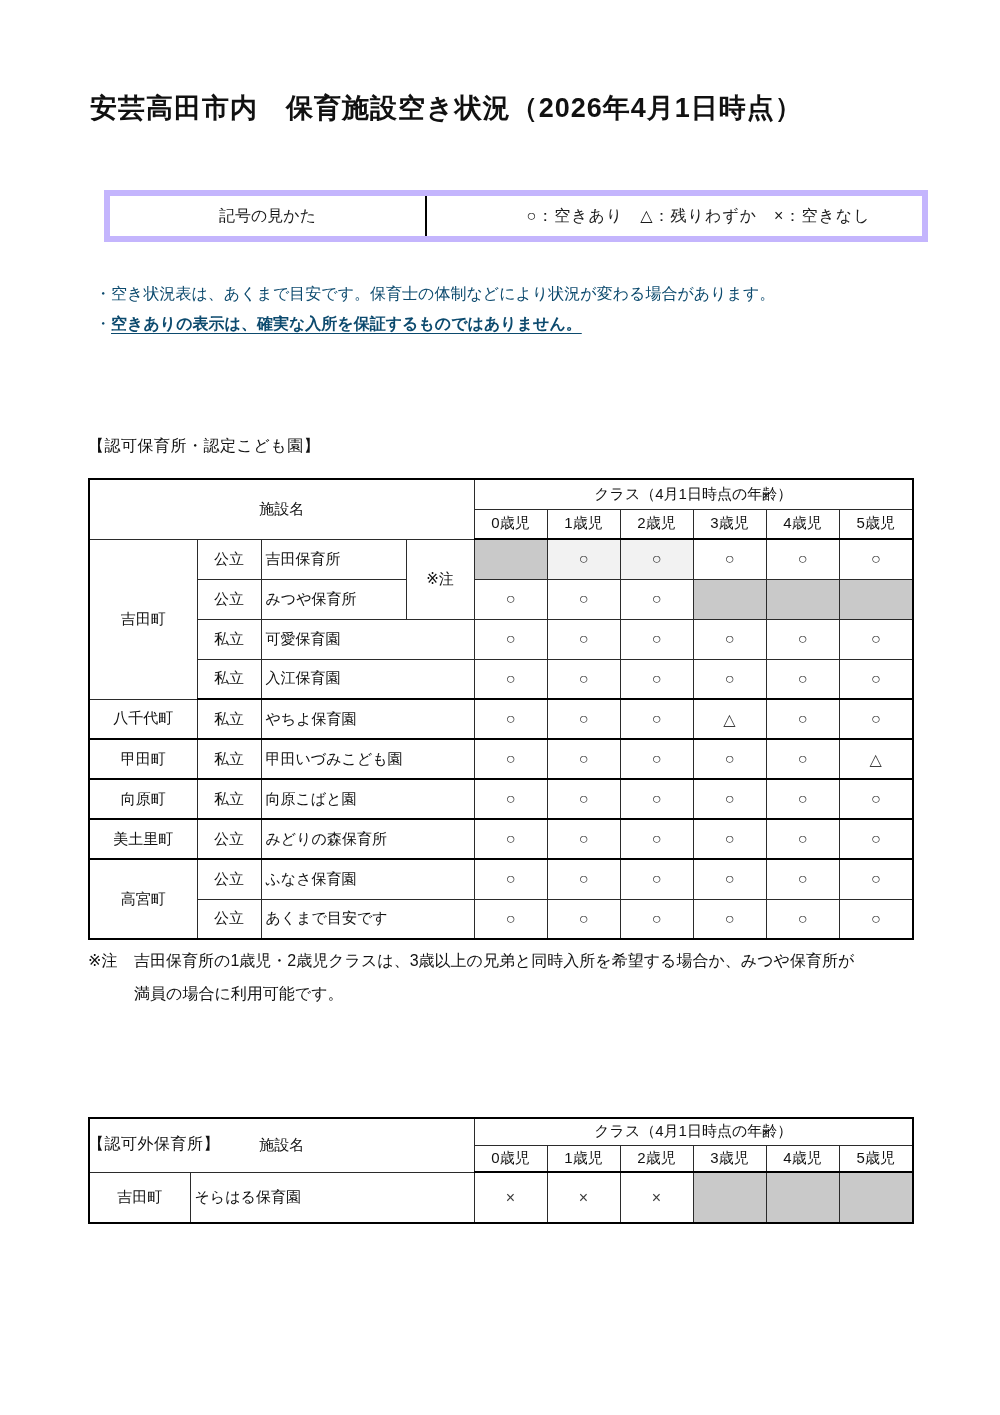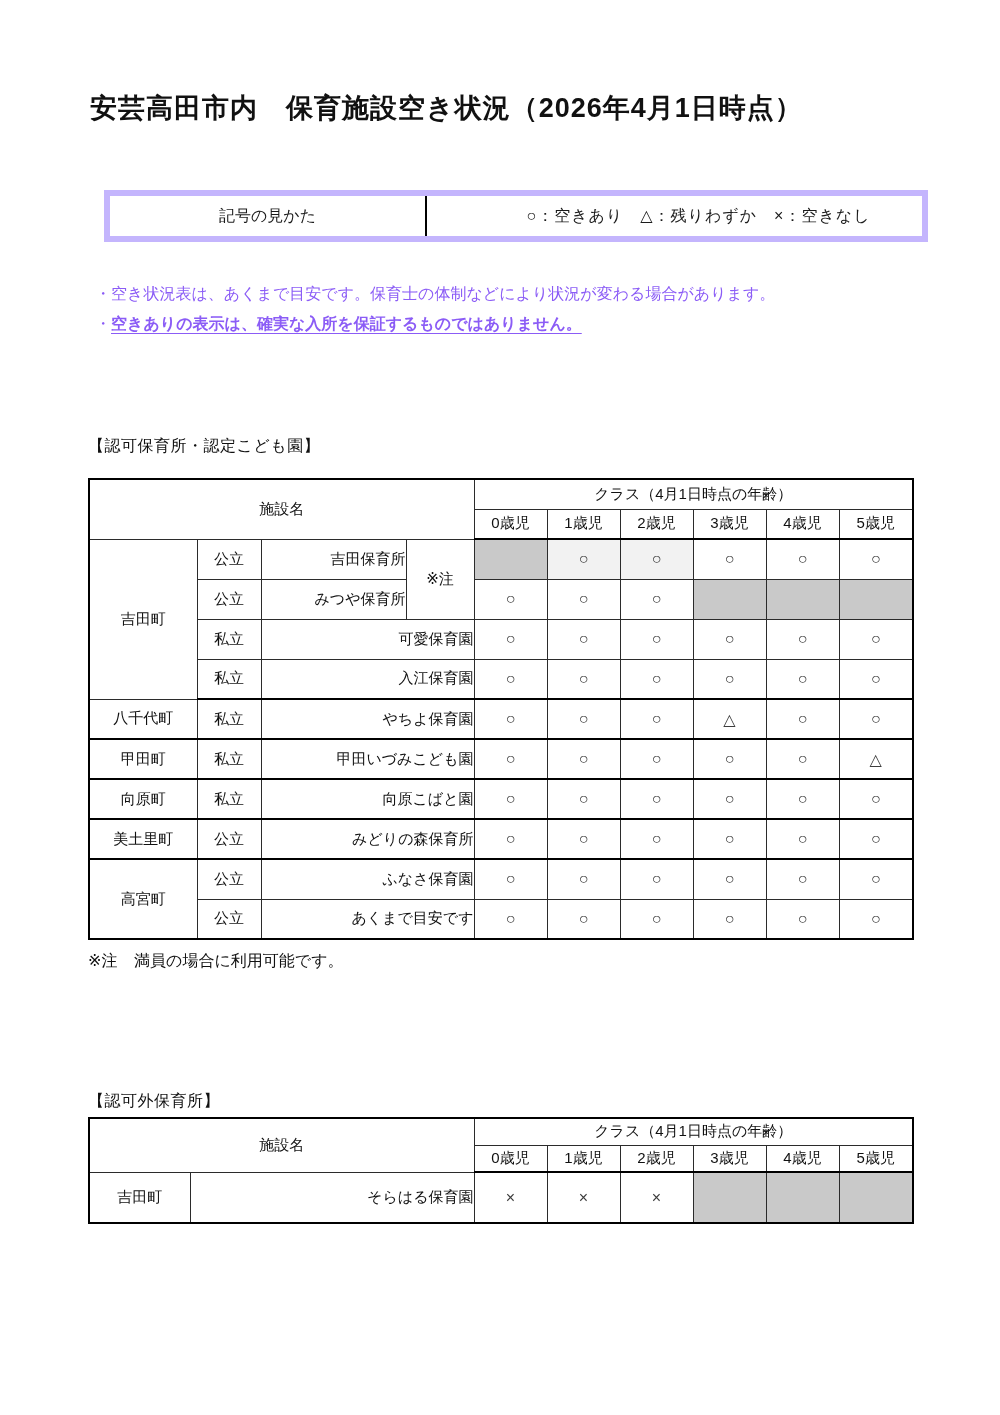--- a/index.html
+++ b/index.html
@@ -24,47 +24,47 @@
   }
   .legend .cell{
     display:flex;align-items:center;justify-content:center;
     font-size:16px;box-sizing:border-box;
   }
   .legend .cell.label{width:317px;border-right:2px solid #000;}
   .legend .cell.symbols{flex:1;letter-spacing:1px;padding-left:48px;}
   
   .notes{
     position:absolute;left:95px;top:279px;width:860px;
-    font-size:16px;line-height:30px;color:#8b5cf6;
+    font-size:16px;line-height:30px;color:#0c4a6e;
   }
   .notes .indent{padding-left:10px;}
   .notes .strong{font-weight:bold;text-decoration:underline;text-underline-offset:4px;}
   
   .section-heading{
     position:absolute;left:88px;
     font-size:16px;color:#111;letter-spacing:0.5px;
   }
   .heading1{top:436px;}
-  .heading2{top:1091px;text-align:center;}
+  .heading2{top:1134px;text-align:center;}
   
   table.grid{
     position:absolute;left:88px;
     border-collapse:collapse;table-layout:fixed;
     border:2px solid #000;
     font-size:15px;color:#111;
   }
   table.t1{top:478px;width:824px;}
   table.t2{top:1117px;width:824px;}
   table.grid td{
     border:1px solid #2b2b2b;
     text-align:center;vertical-align:middle;
     padding:0;box-sizing:border-box;
     overflow:hidden;white-space:nowrap;
   }
-  table.grid td.name{text-align:right;padding-left:4px;}
+  table.grid td.name{text-align:left;padding-left:4px;}
   table.grid tr.hdr1 td{height:30px;}
   table.grid tr.hdr2 td{height:30px;border-bottom:2px solid #000;}
   table.t1 tr.data td{height:40px;}
   table.t2 tr.hdr1 td{height:27px;}
   table.t2 tr.hdr2 td{height:27px;border-bottom:2px solid #000;}
   table.t2 tr.data td{height:51px;}
   td.agecol-first{border-left:2px solid #000;}
   tr.grp td{border-bottom:2px solid #000;}
   td.grp-b{border-bottom:2px solid #000;}
   .sym{font-size:16px;color:#3c3c3c;}
@@ -230,20 +230,21 @@
       <td class="sym">○</td>
       <td class="sym">○</td>
       <td class="sym">○</td>
     </tr>
   </tbody>
     </table>
 
   <div class="footnote">
     <div class="fn-label">※注</div>
     <div class="fn-body">
+      <div>吉田保育所の1歳児・2歳児クラスは、3歳以上の兄弟と同時入所を希望する場合か、みつや保育所が</div>
       <div>満員の場合に利用可能です。</div>
     </div>
   </div>
 
   <div class="section-heading heading2">【認可外保育所】</div>
 
   <table class="grid t2">
     <colgroup>
       <col style="width:101px">
         <col style="width:284px">

